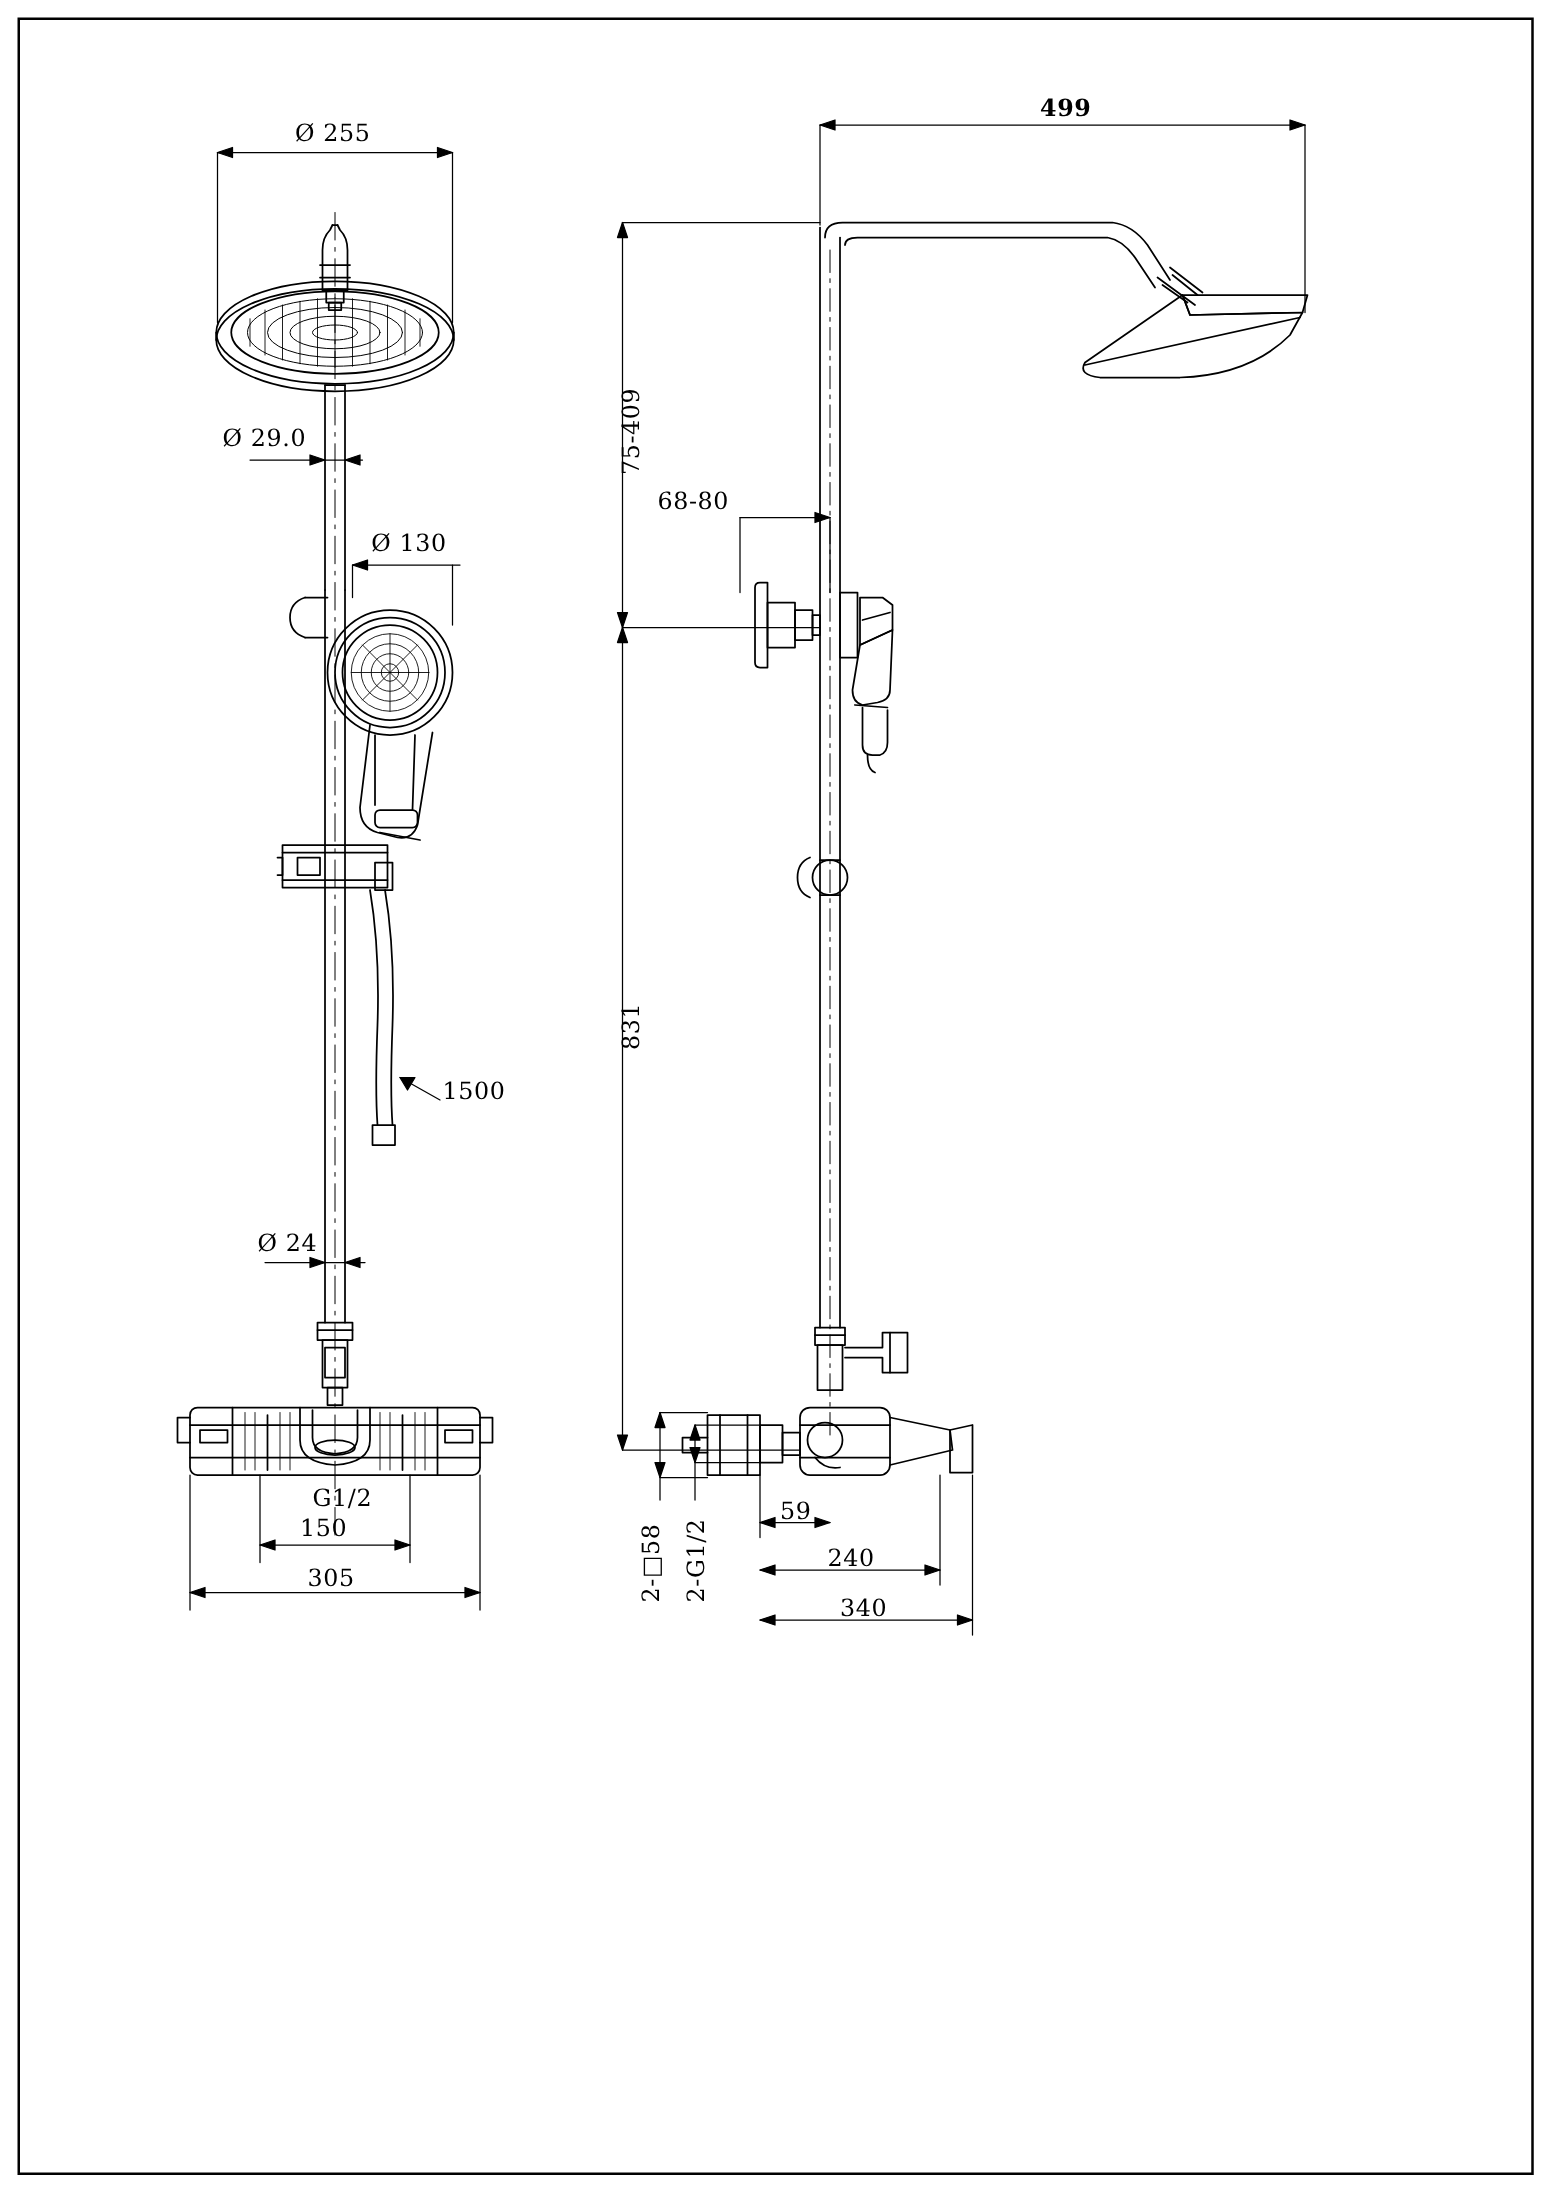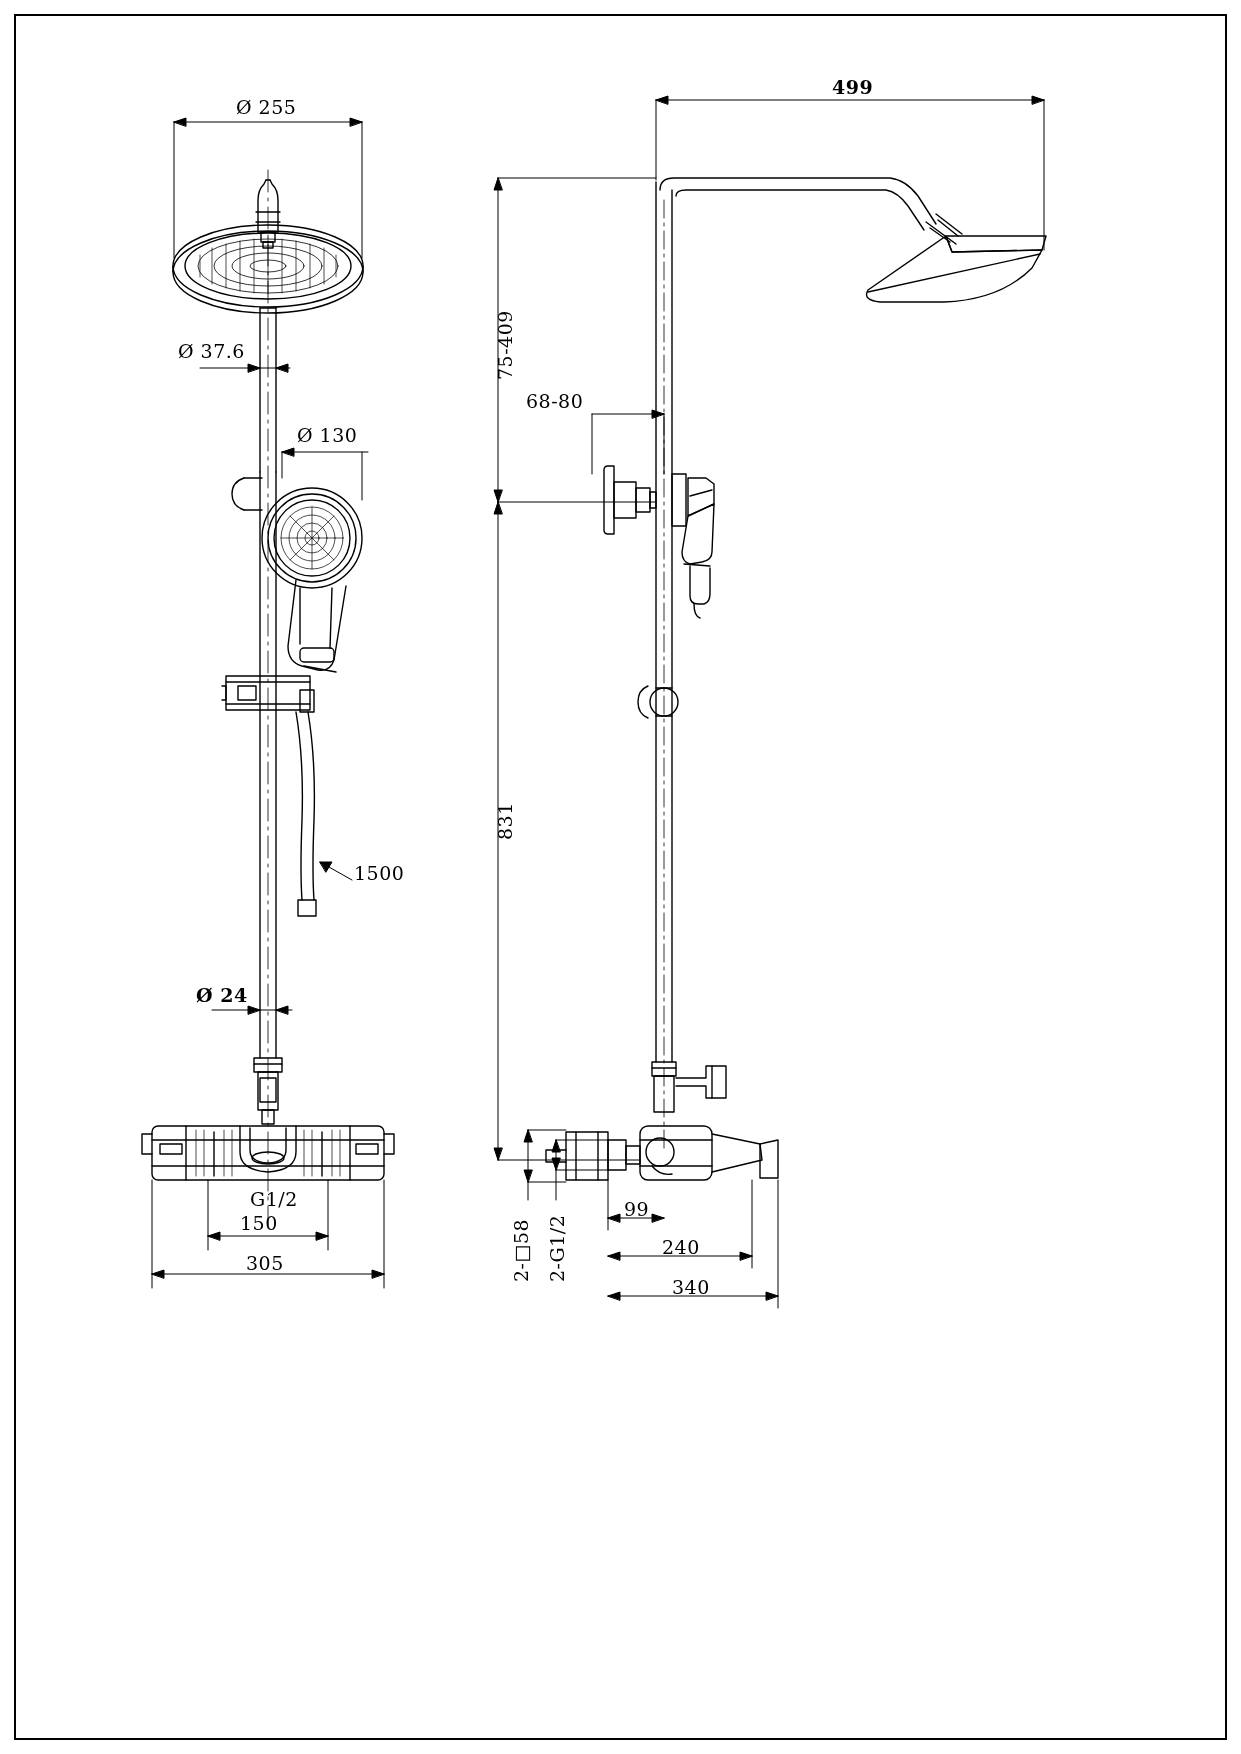--- a/index.html
+++ b/index.html
@@ -342,31 +342,31 @@
         <line x1="608" y1="1296" x2="778" y2="1296"></line>
         <path d="M608 1296 L620 1292 L620 1300 Z" fill="#000"></path>
         <path d="M778 1296 L766 1292 L766 1300 Z" fill="#000"></path>
         <line x1="778" y1="1180" x2="778" y2="1308"></line>
       </g>
 
     </g>
   </svg>
 
   <div class="dim-label" style="left:236px; top:96px;">Ø 255</div>
-  <div class="dim-label" style="left:178px; top:340px;">Ø 37.6</div>
+  <div class="dim-label" style="left:178px; top:340px;">Ø 29.0</div>
   <div class="dim-label" style="left:297px; top:424px;">Ø 130</div>
   <div class="dim-label" style="left:354px; top:862px;">1500</div>
-  <div class="dim-label" style="left:196px; top:984px;font-weight:bold;">Ø 24</div>
+  <div class="dim-label" style="left:206px; top:984px;">Ø 24</div>
   <div class="dim-label" style="left:210px; top:1188px;margin-left:40px;">G1/2</div>
   <div class="dim-label" style="left:240px; top:1212px;">150</div>
   <div class="dim-label" style="left:246px; top:1252px;">305</div>
 
   <div class="dim-label" style="left:832px; top:76px;font-weight:bold;">499</div>
   <div class="dim-label vert" style="left:494px; top:380px;">75-409</div>
   <div class="dim-label" style="left:526px; top:390px;">68-80</div>
   <div class="dim-label vert" style="left:494px; top:840px;">831</div>
   <div class="dim-label vert" style="left:510px; top:1282px;">2-□58</div>
   <div class="dim-label vert" style="left:546px; top:1282px;">2-G1/2</div>
-  <div class="dim-label" style="left:624px; top:1198px;">99</div>
+  <div class="dim-label" style="left:624px; top:1198px;">59</div>
   <div class="dim-label" style="left:662px; top:1236px;">240</div>
   <div class="dim-label" style="left:672px; top:1276px;">340</div>
 
 </div>
 
 </body></html>

